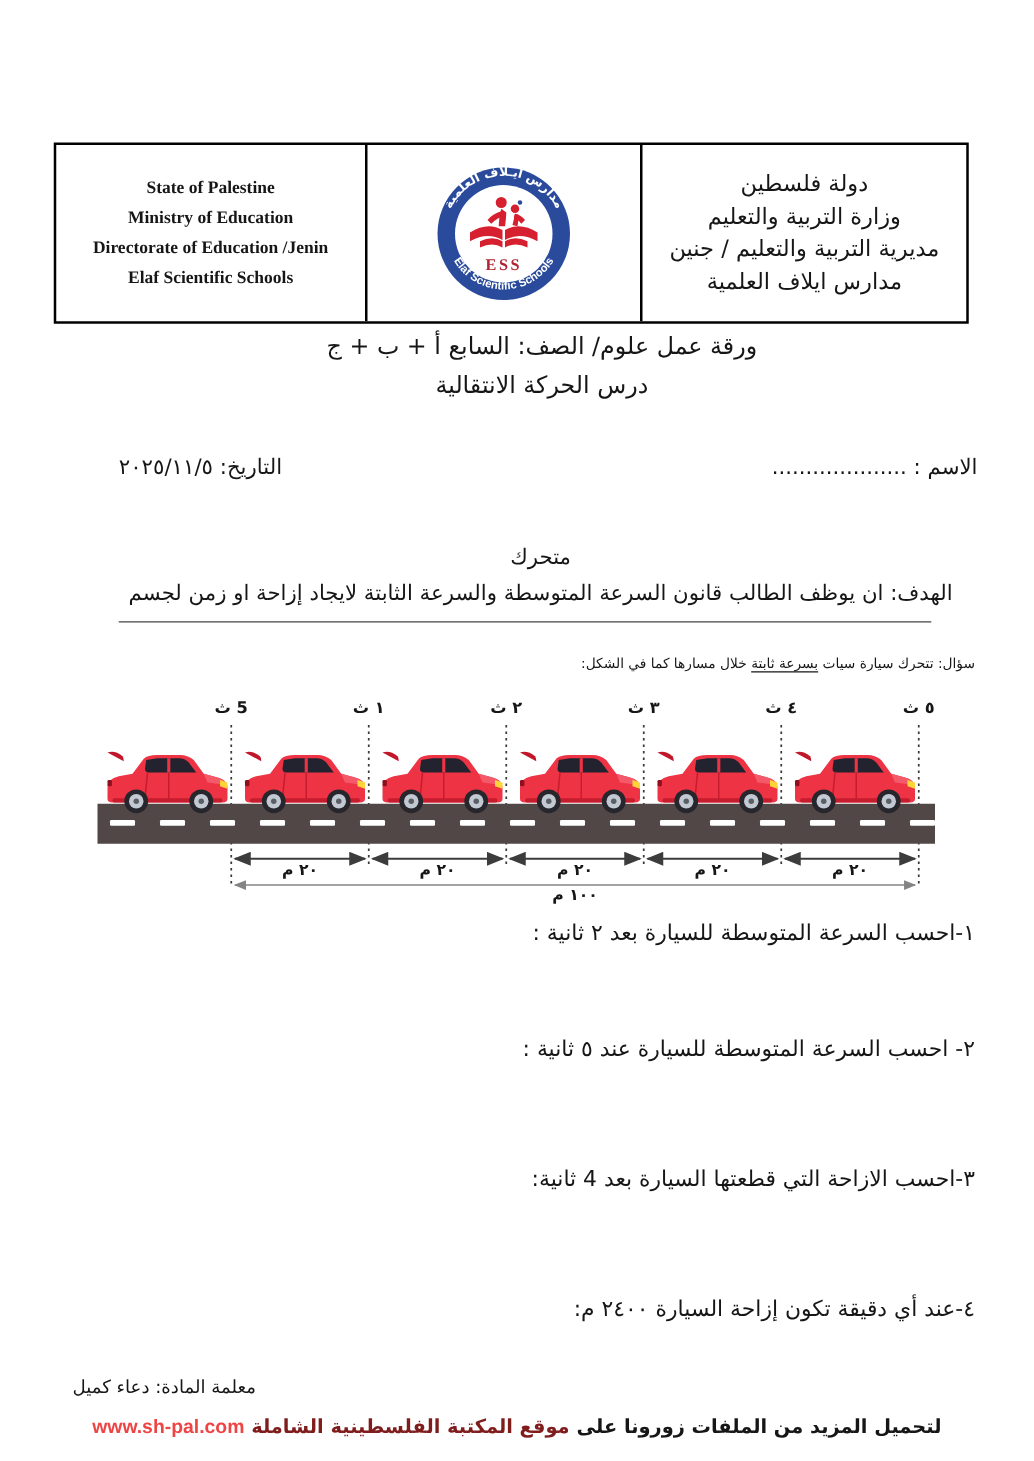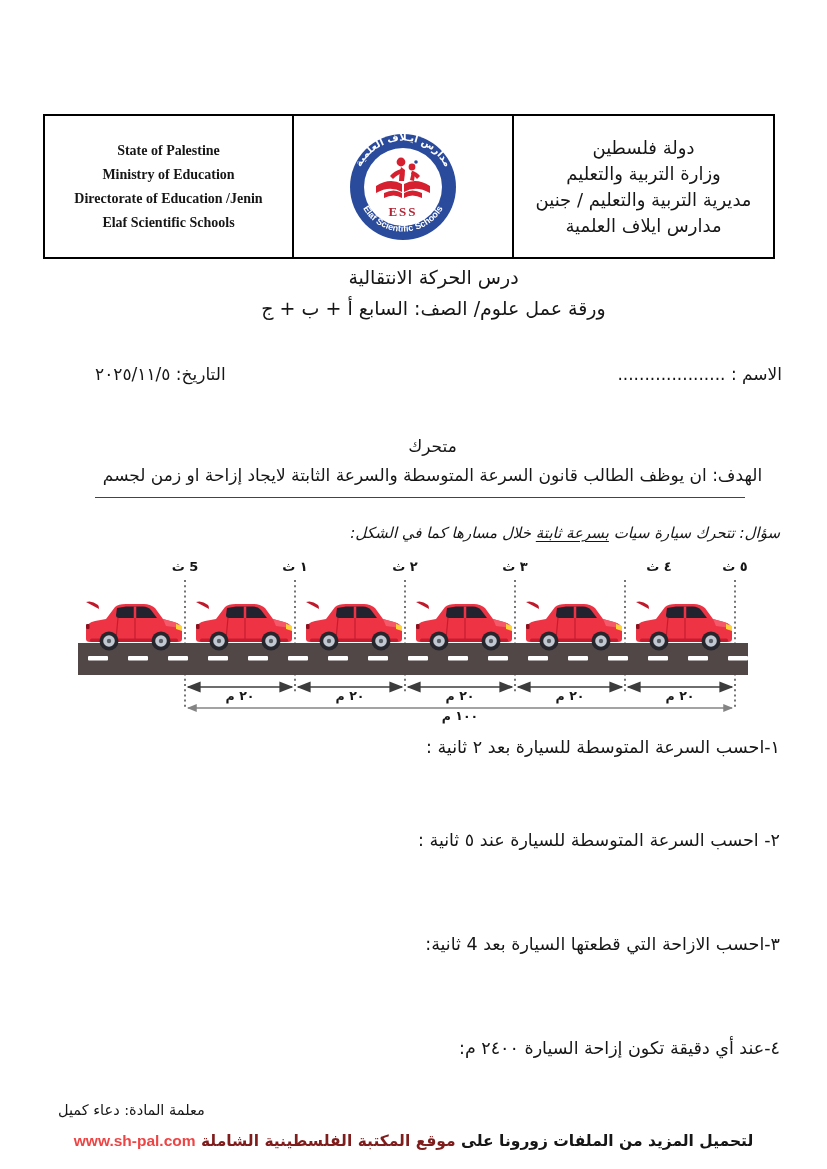--- a/index.html
+++ b/index.html
@@ -19,21 +19,21 @@
   .hdr-mid{width:220px;border-right:2px solid #000;}
   .hdr-right{flex:1;font-size:18px;font-weight:normal;line-height:26px;}
   
   .title-block{position:absolute;left:80px;right:40px;top:262px;text-align:center;font-size:19px;line-height:31px;}
   
   .meta-row{position:absolute;left:95px;right:45px;top:364px;display:flex;justify-content:space-between;font-size:17px;}
   
   .objective{position:absolute;left:88px;right:50px;top:432px;text-align:center;font-size:17px;line-height:29px;}
   .obj-rule{position:absolute;left:95px;right:82px;top:497px;border-top:1.5px solid #444;}
   
-  .q-intro{position:absolute;right:47px;top:524px;font-size:15px;text-align:right;font-style:italic;}
+  .q-intro{position:absolute;right:47px;top:524px;font-size:11px;text-align:right;}
   .u{ text-decoration:underline;text-underline-offset:3px;}
   
   .figure{position:absolute;left:60px;top:556px;width:707px;height:175px;}
   .figure svg.diagram{position:absolute;left:0;top:0;}
   .t-label{position:absolute;top:3px;width:46px;margin-left:-23px;text-align:center;
     font-size:13px;font-weight:bold;white-space:nowrap;}
   .seg-label{position:absolute;top:132px;width:60px;margin-left:-30px;text-align:center;
     font-size:12.5px;font-weight:bold;white-space:nowrap;}
   .total-label{position:absolute;top:152px;left:400px;width:70px;margin-left:-35px;text-align:center;
     font-size:12.5px;font-weight:bold;white-space:nowrap;}
@@ -91,22 +91,22 @@
     </div>
     <div class="hdr-cell hdr-right ar">
       <div>دولة فلسطين</div>
       <div>وزارة التربية والتعليم</div>
       <div>مديرية التربية والتعليم / جنين</div>
       <div>مدارس ايلاف العلمية</div>
     </div>
   </div>
 
   <div class="title-block ar">
+    <div>ورقة عمل علوم/ الصف: السابع أ + ب + ج</div>
     <div>درس الحركة الانتقالية</div>
-    <div>ورقة عمل علوم/ الصف: السابع أ + ب + ج</div>
   </div>
 
   <div class="meta-row ar">
     <span>الاسم : ....................</span>
     <span>التاريخ: ٢٠٢٥/١١/٥</span>
   </div>
 
   <div class="objective ar">
     <div>متحرك</div>
     <div>الهدف: ان يوظف الطالب قانون السرعة المتوسطة والسرعة الثابتة لايجاد إزاحة او زمن لجسم</div>
@@ -193,21 +193,21 @@
         <line x1="568" y1="131" x2="672" y2="131" marker-start="url(#ab)" marker-end="url(#ab)"></line>
       </g>
 
       <line x1="128" y1="152" x2="672" y2="152" stroke="#848484" stroke-width="1.3" marker-start="url(#ag)" marker-end="url(#ag)"></line>
     </svg>
 
     <div class="t-label ar" style="left:125px">5 ث</div>
     <div class="t-label ar" style="left:235px">١ ث</div>
     <div class="t-label ar" style="left:345px">٢ ث</div>
     <div class="t-label ar" style="left:455px">٣ ث</div>
-    <div class="t-label ar" style="left:599px">٤ ث</div>
+    <div class="t-label ar" style="left:565px">٤ ث</div>
     <div class="t-label ar" style="left:675px">٥ ث</div>
 
     <div class="seg-label ar" style="left:180px">٢٠ م</div>
     <div class="seg-label ar" style="left:290px">٢٠ م</div>
     <div class="seg-label ar" style="left:400px">٢٠ م</div>
     <div class="seg-label ar" style="left:510px">٢٠ م</div>
     <div class="seg-label ar" style="left:620px">٢٠ م</div>
 
     <div class="total-label ar">١٠٠ م</div>
   </div>

